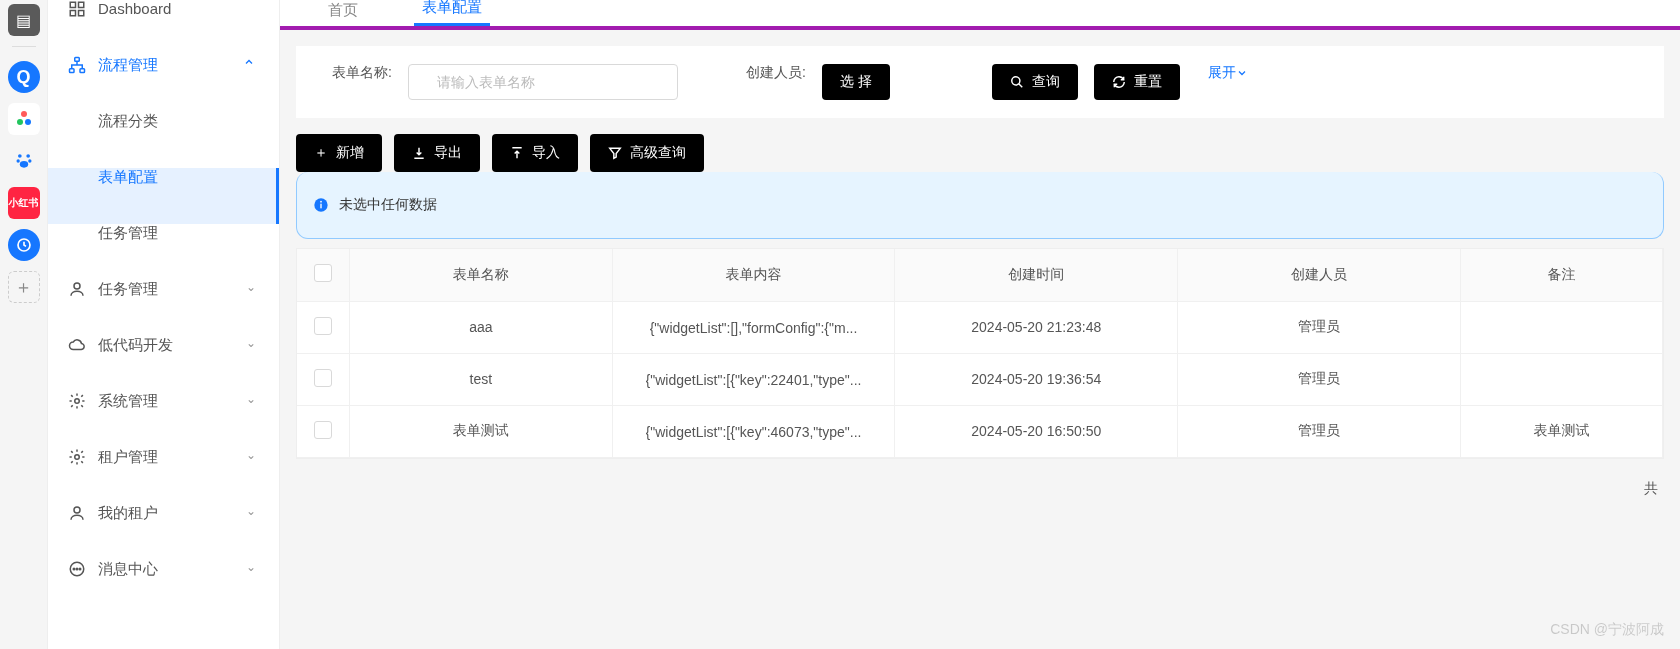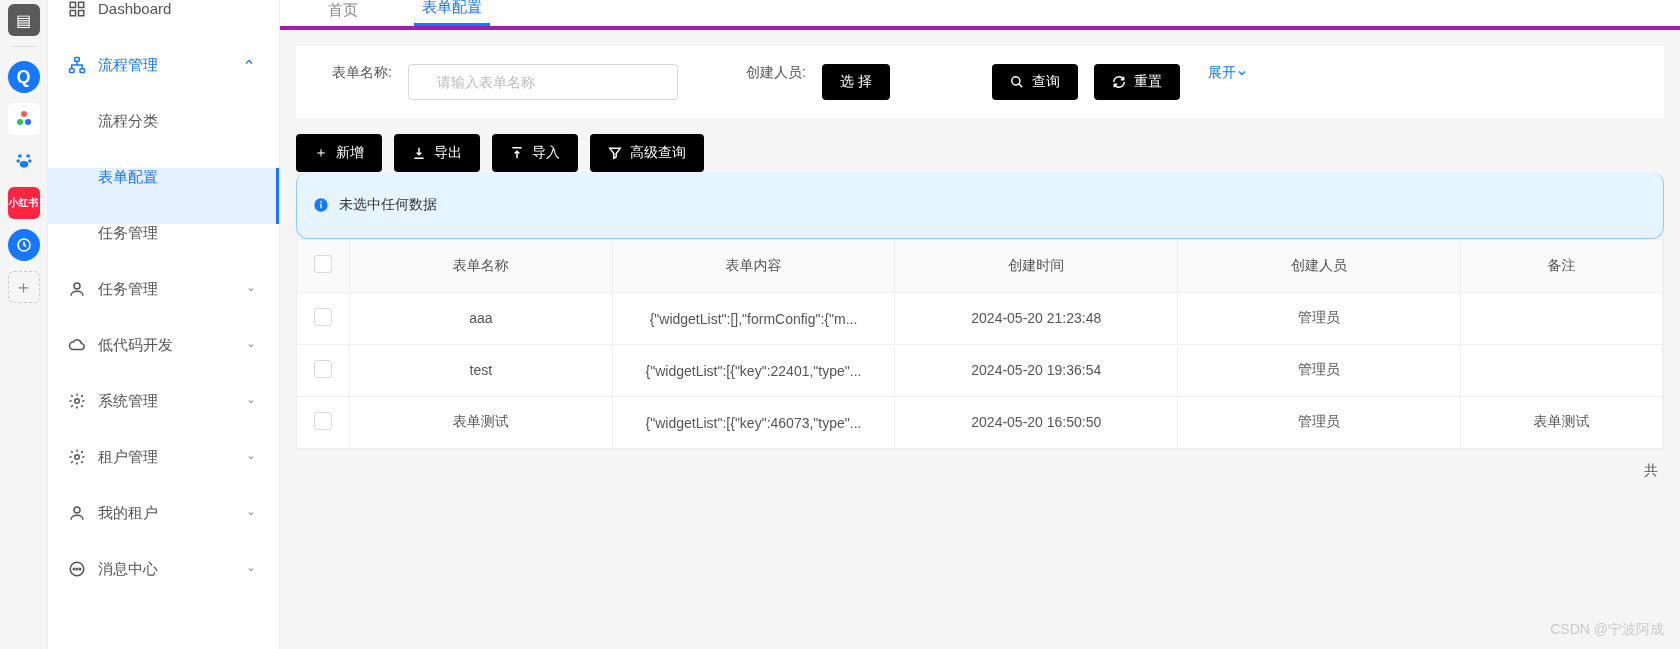--- a/index.html
+++ b/index.html
@@ -46,21 +46,21 @@
 .btn-primary { background: #000000; color: #fff; }
 .btn-icon { font-size: 14px; }
 .expand { color: #1677ff; margin-left: 12px; cursor: pointer; display: inline-flex; align-items: center; gap: 0; }
 
 .toolbar { margin: 0 16px 0; display: flex; gap: 12px; }
 .toolbar .btn { height: 38px; }
 
 .alert { margin: 0 16px; background: #e6f4ff; border: 1px solid #91caff; border-top: none; color: #333; padding: 24px 16px; display: flex; align-items: center; gap: 10px; border-radius: 12px; }
 .alert-icon { color: #1677ff; font-size: 16px; }
 
-.table-wrap { margin: 0 16px; background: #fff; border: 1px solid #eee; overflow-x: auto; }
+.table-wrap { margin: 9px 16px; background: #fff; border: 1px solid #eee; overflow-x: auto; }
 table { border-collapse: collapse; width: 100%; min-width: 1350px; }
 th, td { border-bottom: 1px solid #f0f0f0; border-right: 1px solid #f0f0f0; padding: 0 12px; height: 52px; text-align: center; color: #555; font-weight: normal; font-size: 14px; }
 th { background: #fafafa; }
 th:first-child, td:first-child { width: 52px; }
 .cbx { width: 18px; height: 18px; border: 1px solid #d9d9d9; border-radius: 3px; display: inline-block; background: #fff; }
 .col-name { width: 260px; }
 .col-content { width: 280px; }
 .col-time { width: 280px; }
 .col-creator { width: 280px; }
 .col-note { width: 200px; }

